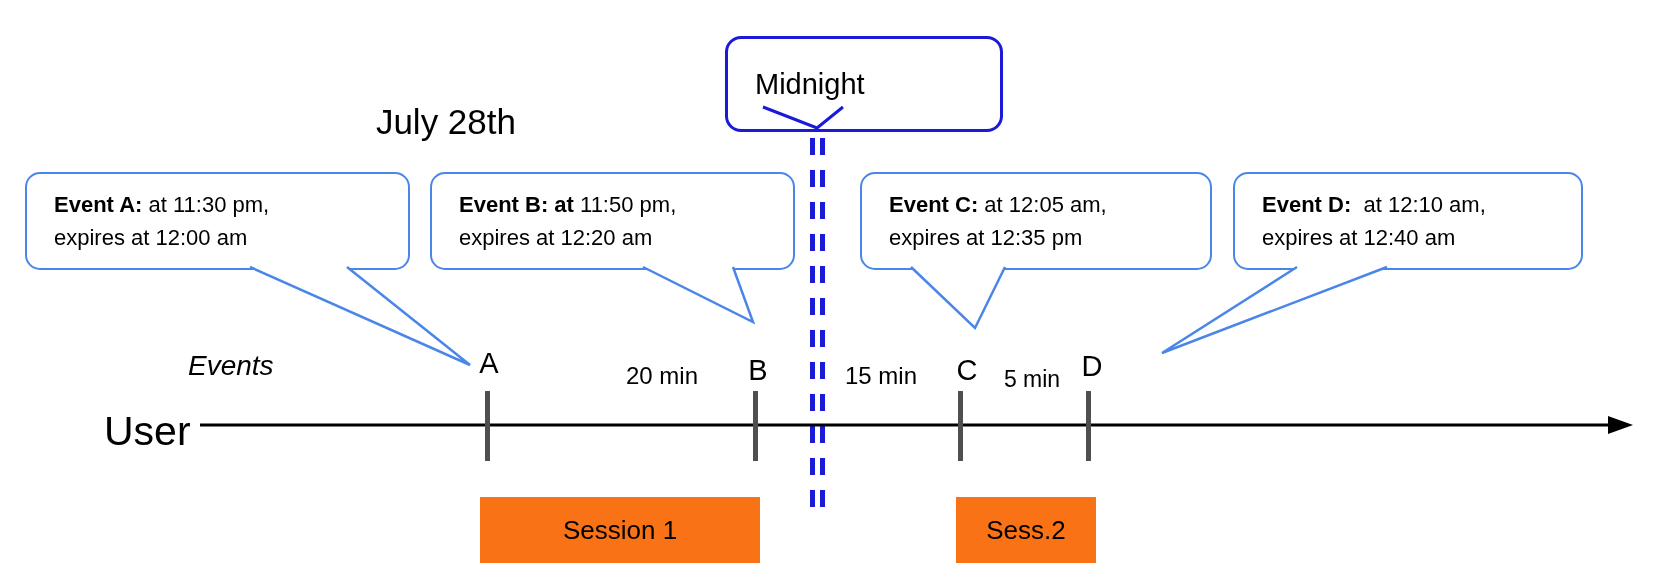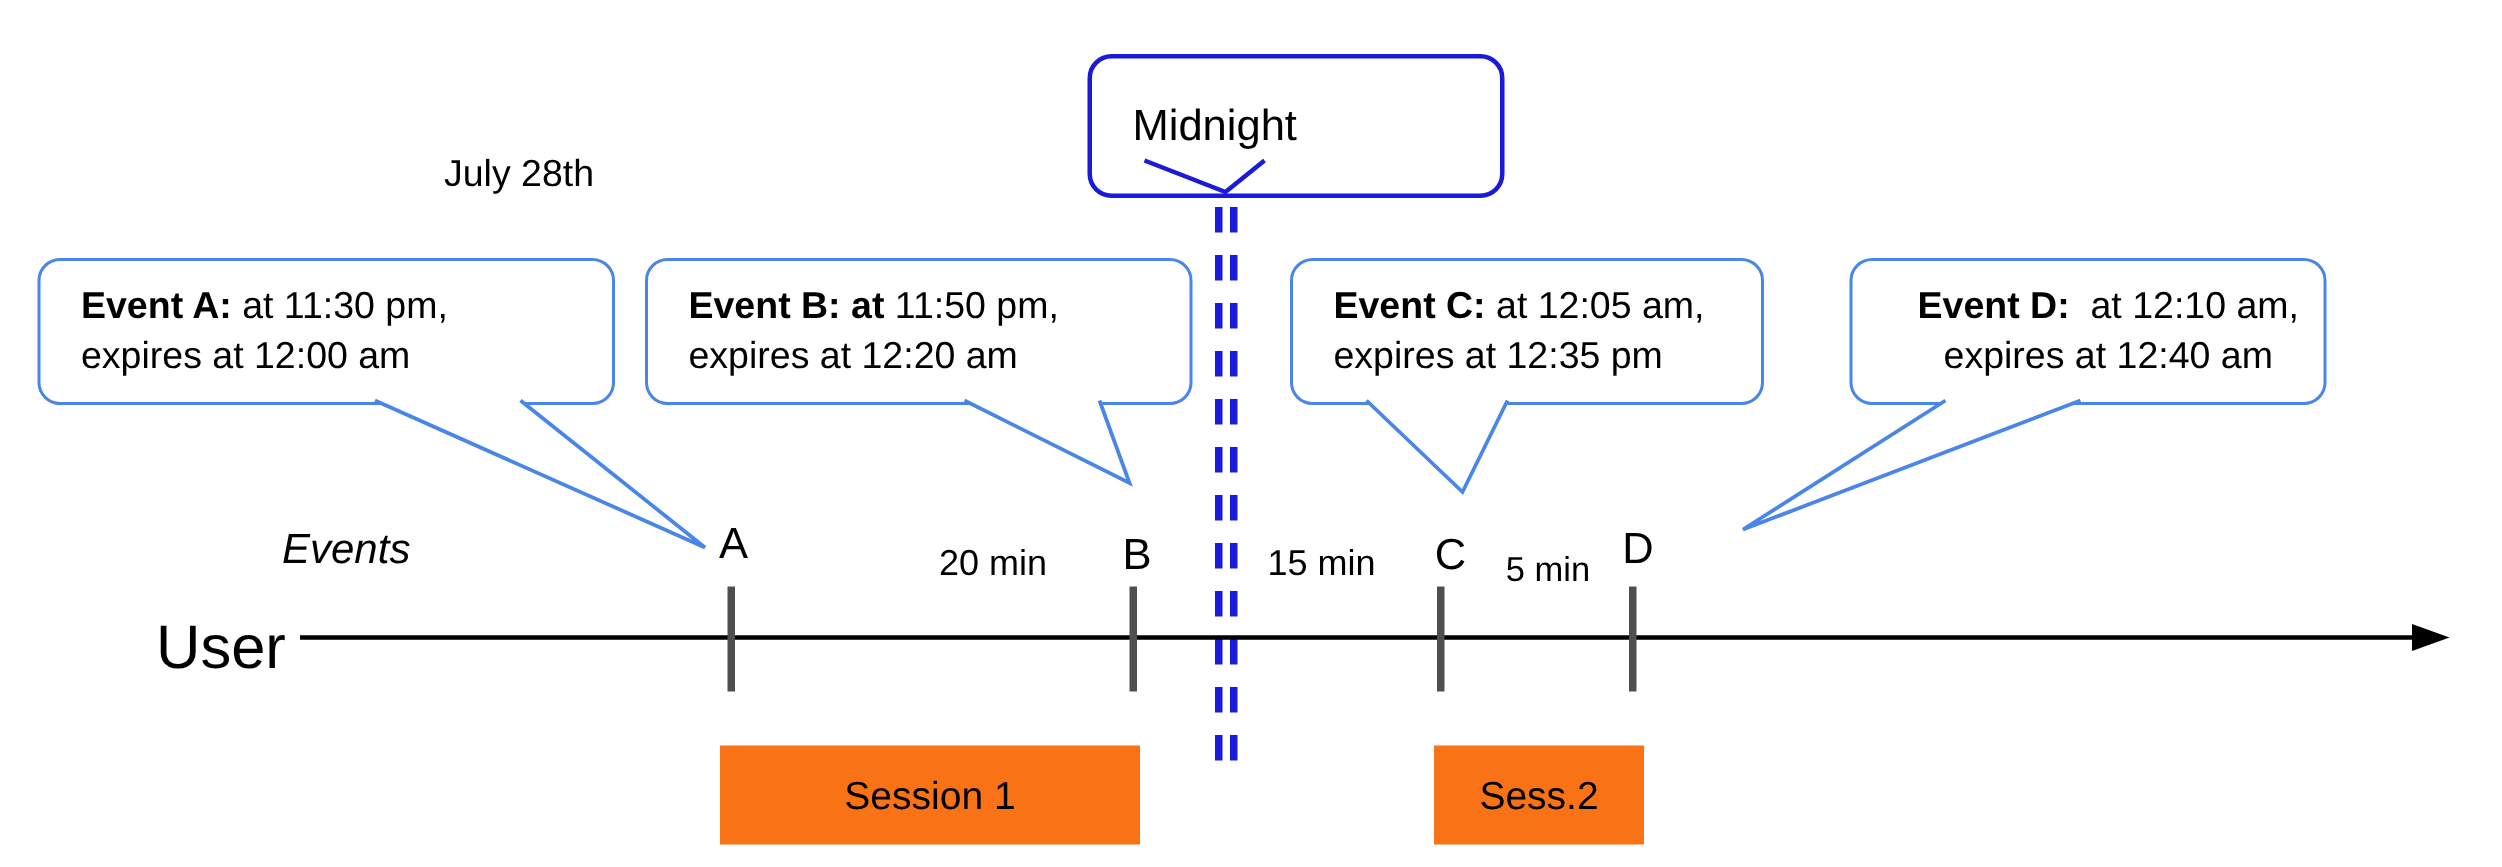--- a/index.html
+++ b/index.html
@@ -1,41 +1,41 @@
 <!DOCTYPE html>
 <html><head>
 <meta charset="utf-8">
 <style>
   html,body{margin:0;padding:0;background:#fff;}
   .canvas{
     position:relative;width:1668px;height:578px;background:#ffffff;
     font-family:"Liberation Sans",sans-serif;color:#000;overflow:hidden;
   }
-  .date-title{position:absolute;font-size:25px;width:220px;text-align:left;z-index:2;}
+  .date-title{position:absolute;font-size:35px;width:220px;text-align:right;z-index:2;}
   .date-left{left:296px;top:102px;}
   .date-right{left:1074px;top:102px;}
 
   .midnight{
     position:absolute;left:725px;top:14px;width:278px;height:96px;
     background:#fff;border:3px solid #1a1ad9;border-radius:16px;
     display:flex;align-items:center;padding-left:27px;box-sizing:border-box;
     font-size:29px;z-index:1;margin-top:22px;
   }
 
   .callout{
     position:absolute;background:#fff;border:2.5px solid #4a86e8;border-radius:15px;
     display:flex;flex-direction:column;justify-content:center;
     padding-left:27px;box-sizing:border-box;z-index:1;
   }
-  .callout-line{font-size:25px;line-height:33px;white-space:pre-wrap;}
+  .callout-line{font-size:22px;line-height:33px;white-space:pre-wrap;}
   .bold{font-weight:bold;}
   .ca{left:25px;top:172px;width:385px;height:98px;}
   .cb{left:430px;top:172px;width:365px;height:98px;}
-  .cc{left:860px;top:172px;width:316px;height:98px;}
-  .cd{left:1233px;top:172px;width:318px;height:98px;align-items:center;}
+  .cc{left:860px;top:172px;width:352px;height:98px;}
+  .cd{left:1233px;top:172px;width:350px;height:98px;}
 
   .label{position:absolute;z-index:2;}
   .events-label{left:188px;top:350px;font-size:28px;font-style:italic;}
   .user-label{left:104px;top:408px;font-size:41px;}
 
   .tick-label{position:absolute;width:40px;text-align:center;font-size:29px;z-index:2;}
   .tl-a{left:469px;top:347px;}
   .tl-b{left:738px;top:354px;}
   .tl-c{left:947px;top:354px;}
   .tl-d{left:1072px;top:350px;}

